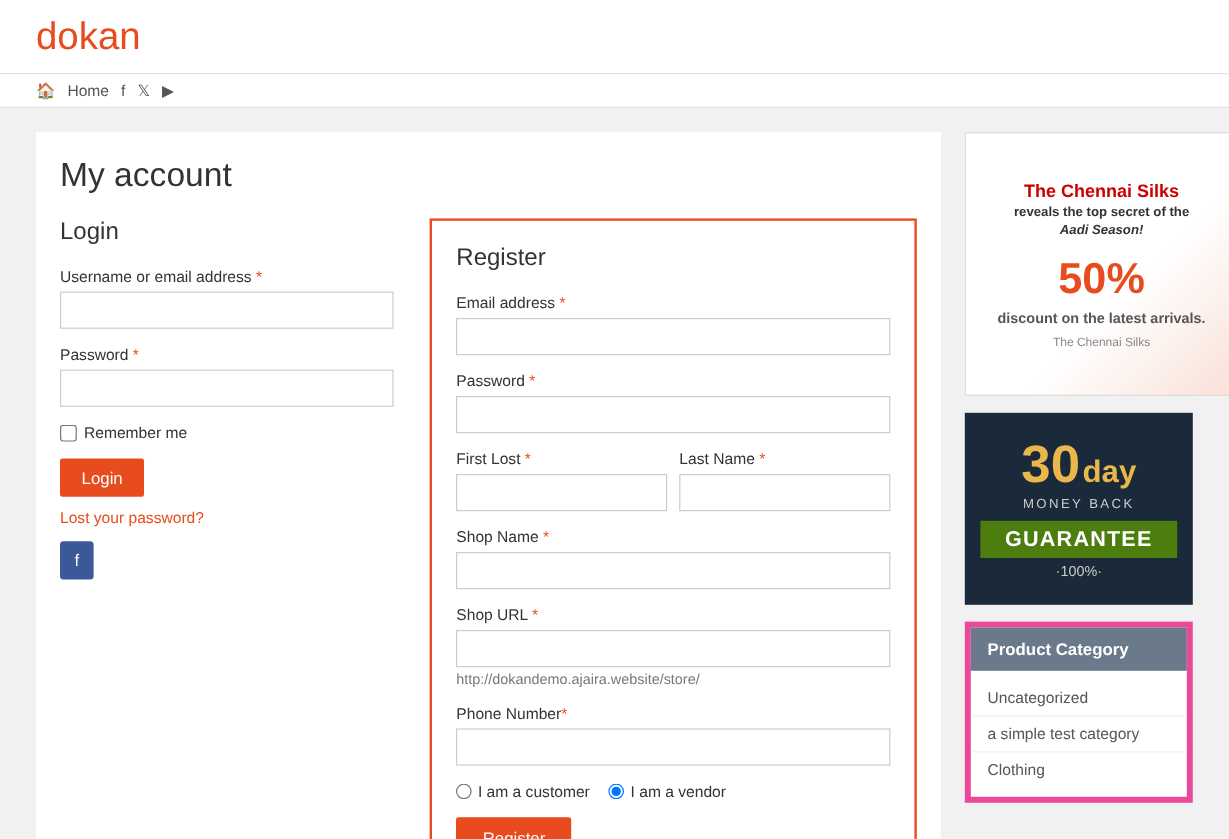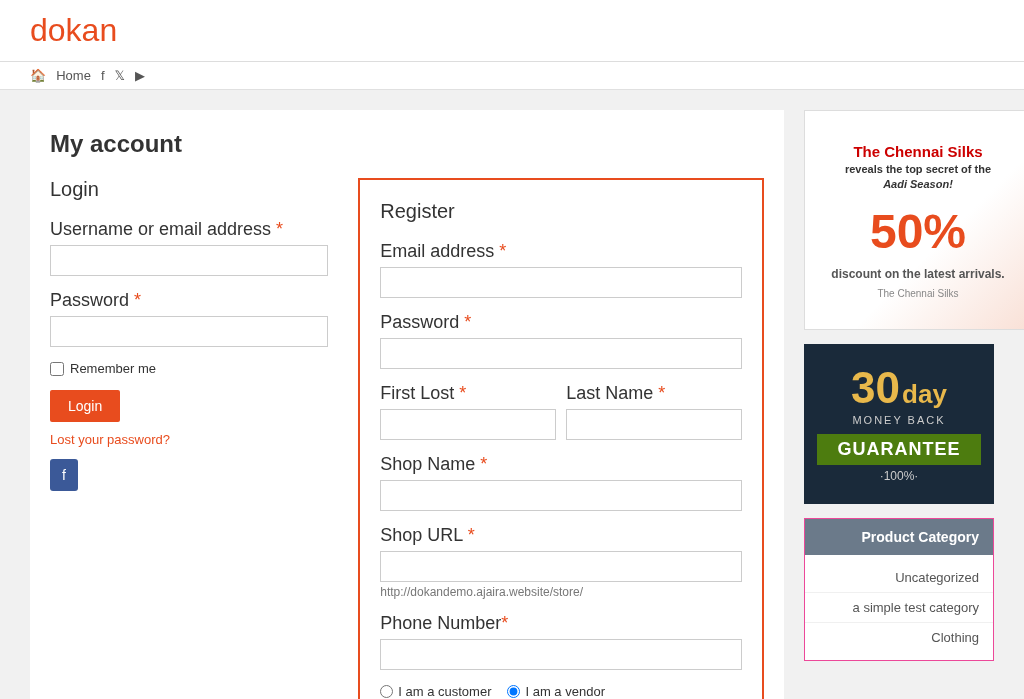--- a/index.html
+++ b/index.html
@@ -12,30 +12,30 @@
     .nav-bar { background: #fff; border-bottom: 1px solid #e0e0e0; padding: 6px 30px; display: flex; align-items: center; gap: 10px; font-size: 13px; color: #555; }
     .nav-bar a { color: #555; text-decoration: none; }
     .nav-icon { font-size: 13px; color: #555; cursor: pointer; }
 
     
     .page-content { display: flex; gap: 20px; padding: 20px 30px; max-width: 1024px; margin: 0 auto; }
     .main-area { flex: 1; background: #fff; padding: 20px; }
     .sidebar { width: 190px; flex-shrink: 0; }
 
     
-    .page-title { font-size: 24px; font-weight: 700; margin-bottom: 20px; color: #333; }
+    .page-title { font-size: 28px; font-weight: 400; margin-bottom: 20px; color: #333; }
 
     
     .accounts-wrapper { display: flex; gap: 30px; }
     .login-section { flex: 1; }
     .register-section { flex: 1.3; border: 2px solid #e84c1e; padding: 20px; background: #fff; }
 
     .section-title { font-size: 20px; font-weight: 400; margin-bottom: 18px; color: #333; }
 
-    .field-label { font-size: 18px; color: #333; margin-bottom: 5px; display: block; }
+    .field-label { font-size: 13px; color: #333; margin-bottom: 5px; display: block; }
     .field-label .required { color: #e84c1e; }
 
     .form-group { margin-bottom: 14px; }
 
     .text-input { width: 100%; border: 1px solid #ccc; padding: 7px 8px; font-size: 13px; outline: none; color: #333; }
 
     .inline-fields { display: flex; gap: 10px; }
     .inline-fields .form-group { flex: 1; }
 
     .checkbox-row { display: flex; align-items: center; gap: 6px; margin-bottom: 14px; font-size: 13px; }
@@ -53,32 +53,32 @@
     .radio-row label { display: flex; align-items: center; gap: 5px; cursor: pointer; }
 
     .btn-register { background: #e84c1e; color: #fff; border: none; padding: 9px 22px; font-size: 14px; cursor: pointer; border-radius: 2px; }
 
     
     .sidebar-ad { background: #fff; margin-bottom: 14px; overflow: hidden; }
 
     .ad-banner { width: 228px; height: 220px; background: linear-gradient(135deg, #fff 60%, #f9e0d6 100%); border: 1px solid #ddd; display: flex; flex-direction: column; align-items: center; justify-content: center; padding: 10px; text-align: center; overflow: hidden; position: relative; }
     .ad-banner-text { font-size: 13px; font-weight: bold; color: #333; line-height: 1.4; }
     .ad-banner-text .brand { color: #c00; font-weight: bold; font-size: 15px; }
-    .ad-banner-text .discount { font-size: 48px; font-weight: bold; color: #e84c1e; }
+    .ad-banner-text .discount { font-size: 36px; font-weight: bold; color: #e84c1e; }
     .ad-banner-text .discount-sub { font-size: 12px; color: #555; }
     .ad-banner-bottom { font-size: 10px; color: #888; margin-top: 6px; }
 
     .guarantee-badge { width: 190px; height: 160px; background: #1a2a3a; display: flex; flex-direction: column; align-items: center; justify-content: center; color: #fff; text-align: center; margin-bottom: 14px; }
     .guarantee-badge .days { font-size: 44px; font-weight: bold; color: #e8b84b; line-height: 1; }
     .guarantee-badge .day-word { font-size: 26px; font-weight: bold; color: #e8b84b; line-height: 1; }
     .guarantee-badge .money-back { font-size: 11px; letter-spacing: 2px; color: #ccc; margin: 4px 0; }
     .guarantee-ribbon { background: #4d7c0f; color: #fff; font-size: 18px; font-weight: bold; padding: 5px 20px; letter-spacing: 1px; margin-top: 4px; }
     .guarantee-pct { font-size: 12px; color: #ccc; margin-top: 4px; }
 
-    .product-category-box { background: #fff; border: 1px solid #ec4899; text-align: right; }
+    .product-category-box { background: #fff; border: 5px solid #ec4899; }
     .product-category-header { background: #6b7a8a; color: #fff; padding: 10px 14px; font-size: 14px; font-weight: bold; }
     .product-category-list { padding: 8px 0; }
     .product-category-item { padding: 7px 14px; font-size: 13px; color: #555; border-bottom: 1px solid #f0f0f0; cursor: pointer; }
     .product-category-item:last-child { border-bottom: none; }
   </style>
 </head>
 <body>
 
 <div class="header">
   <div class="logo">

